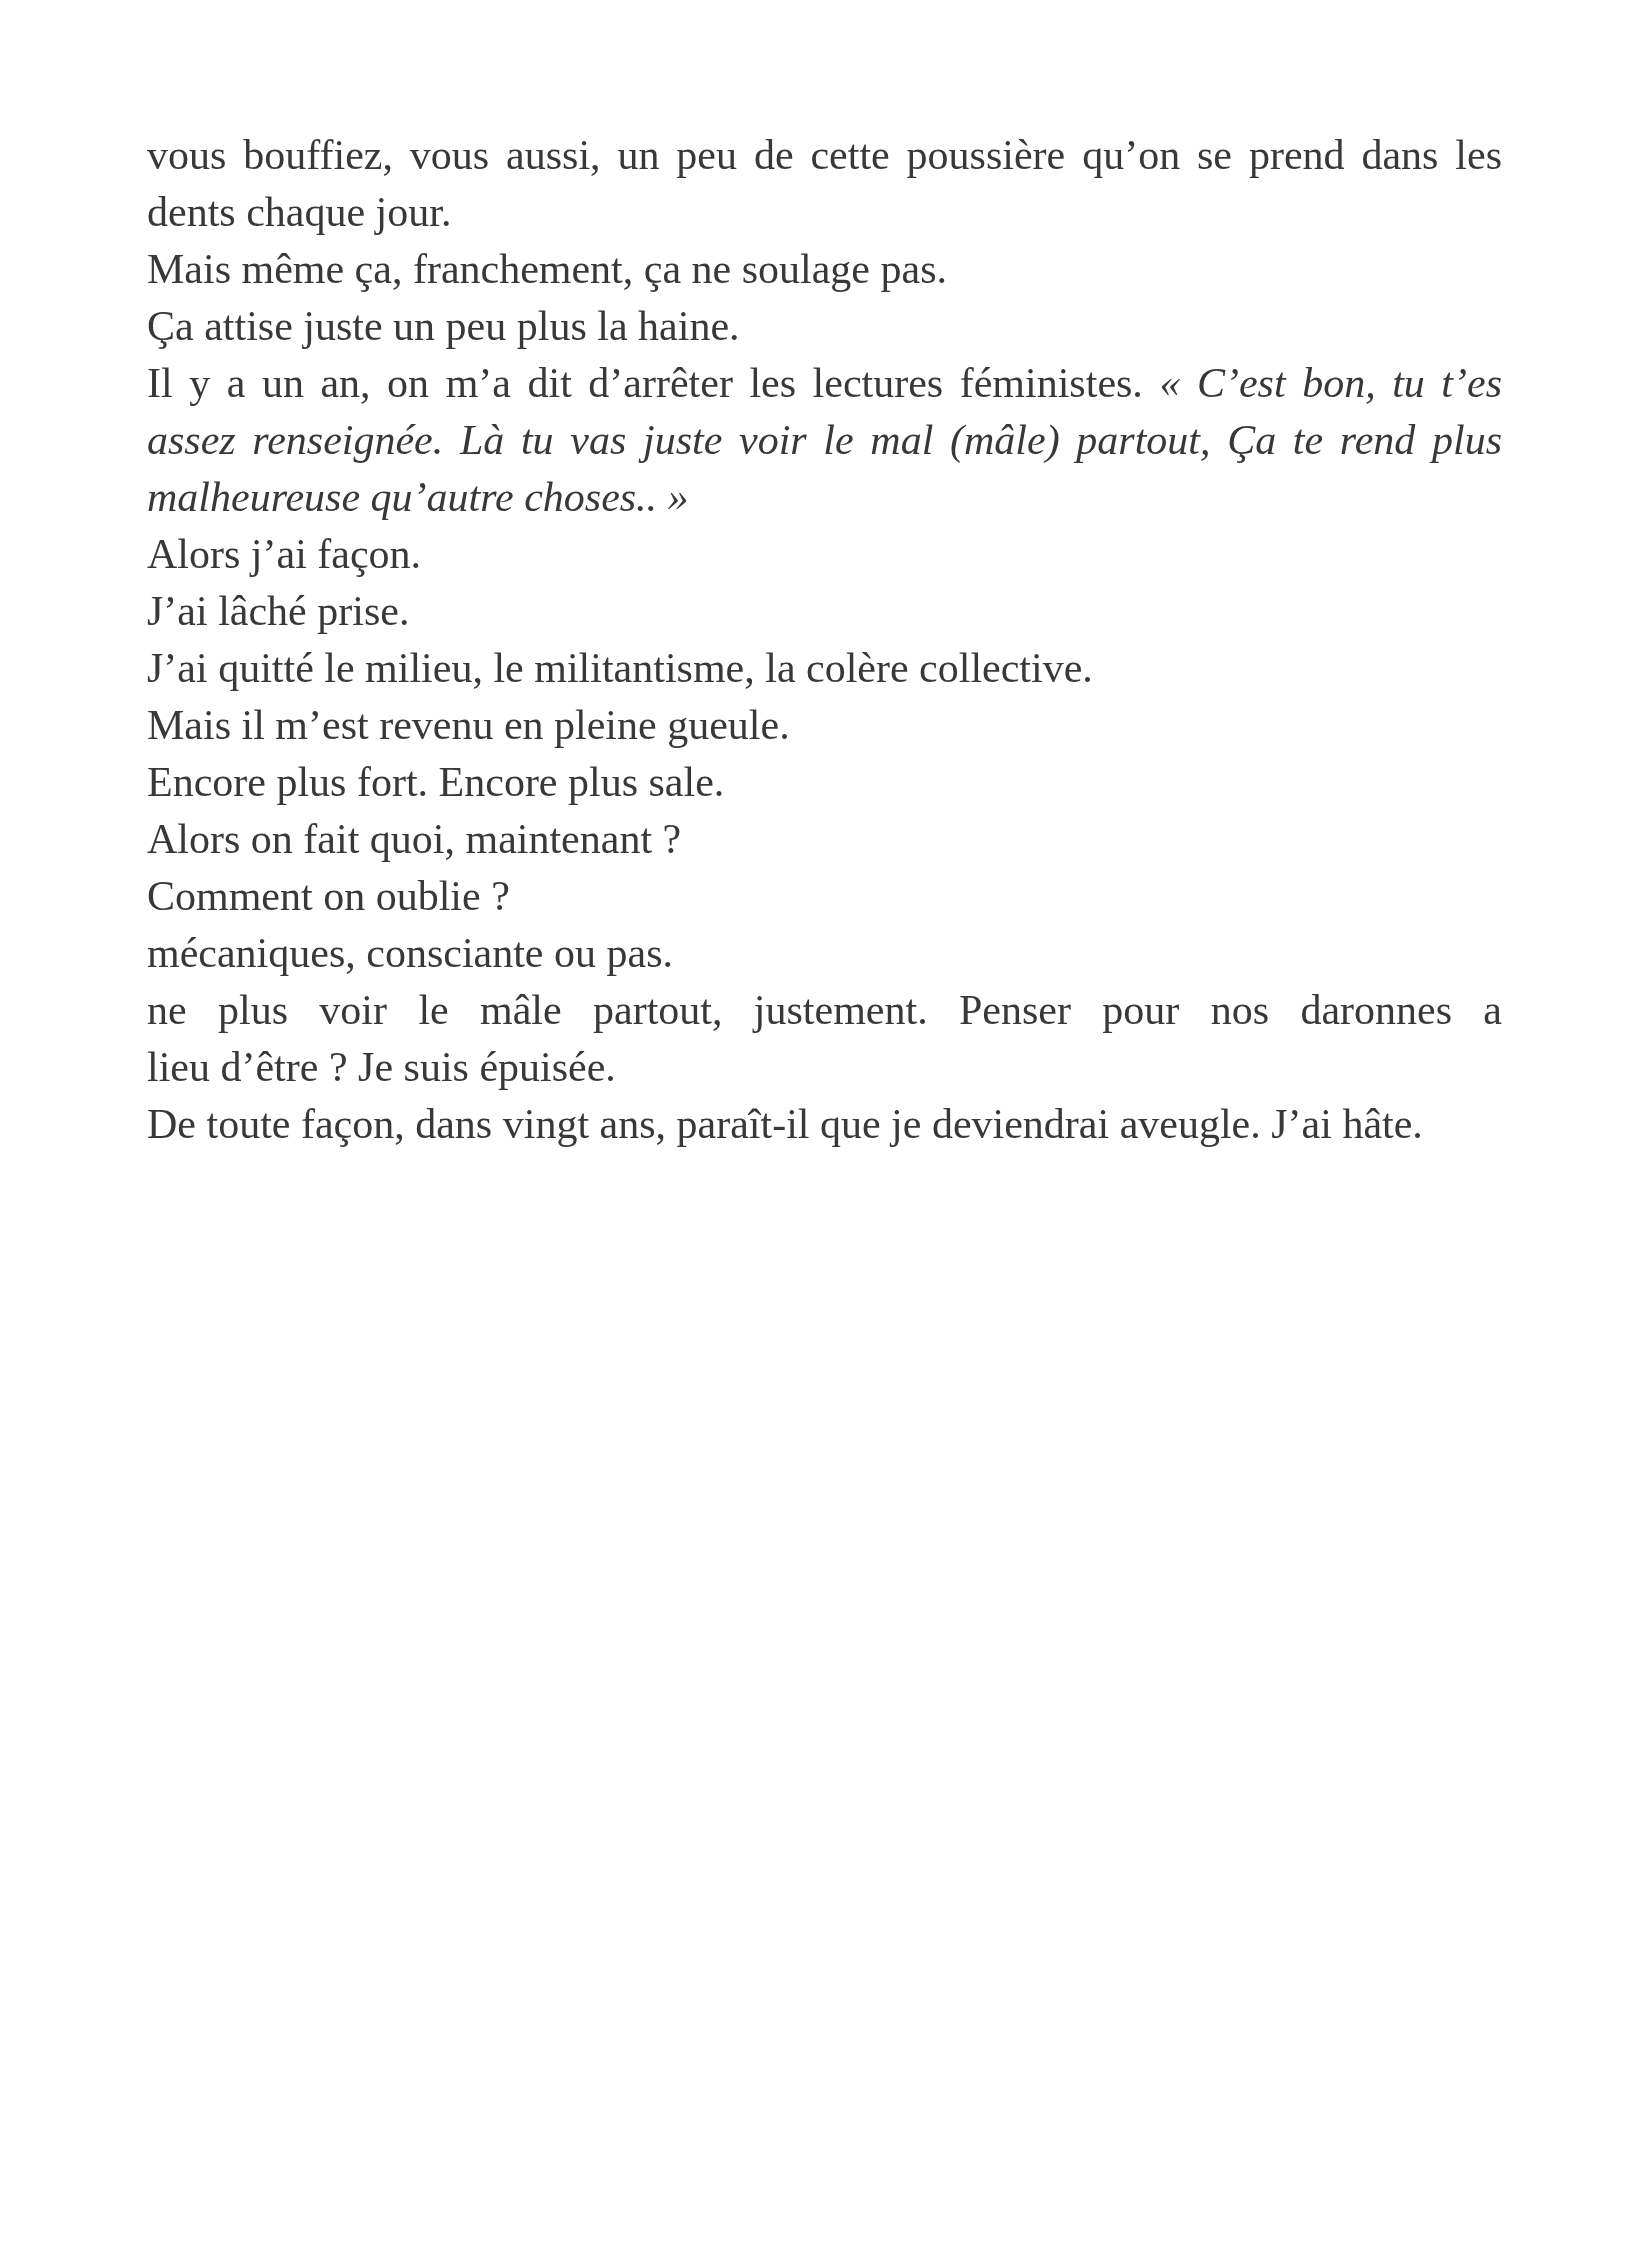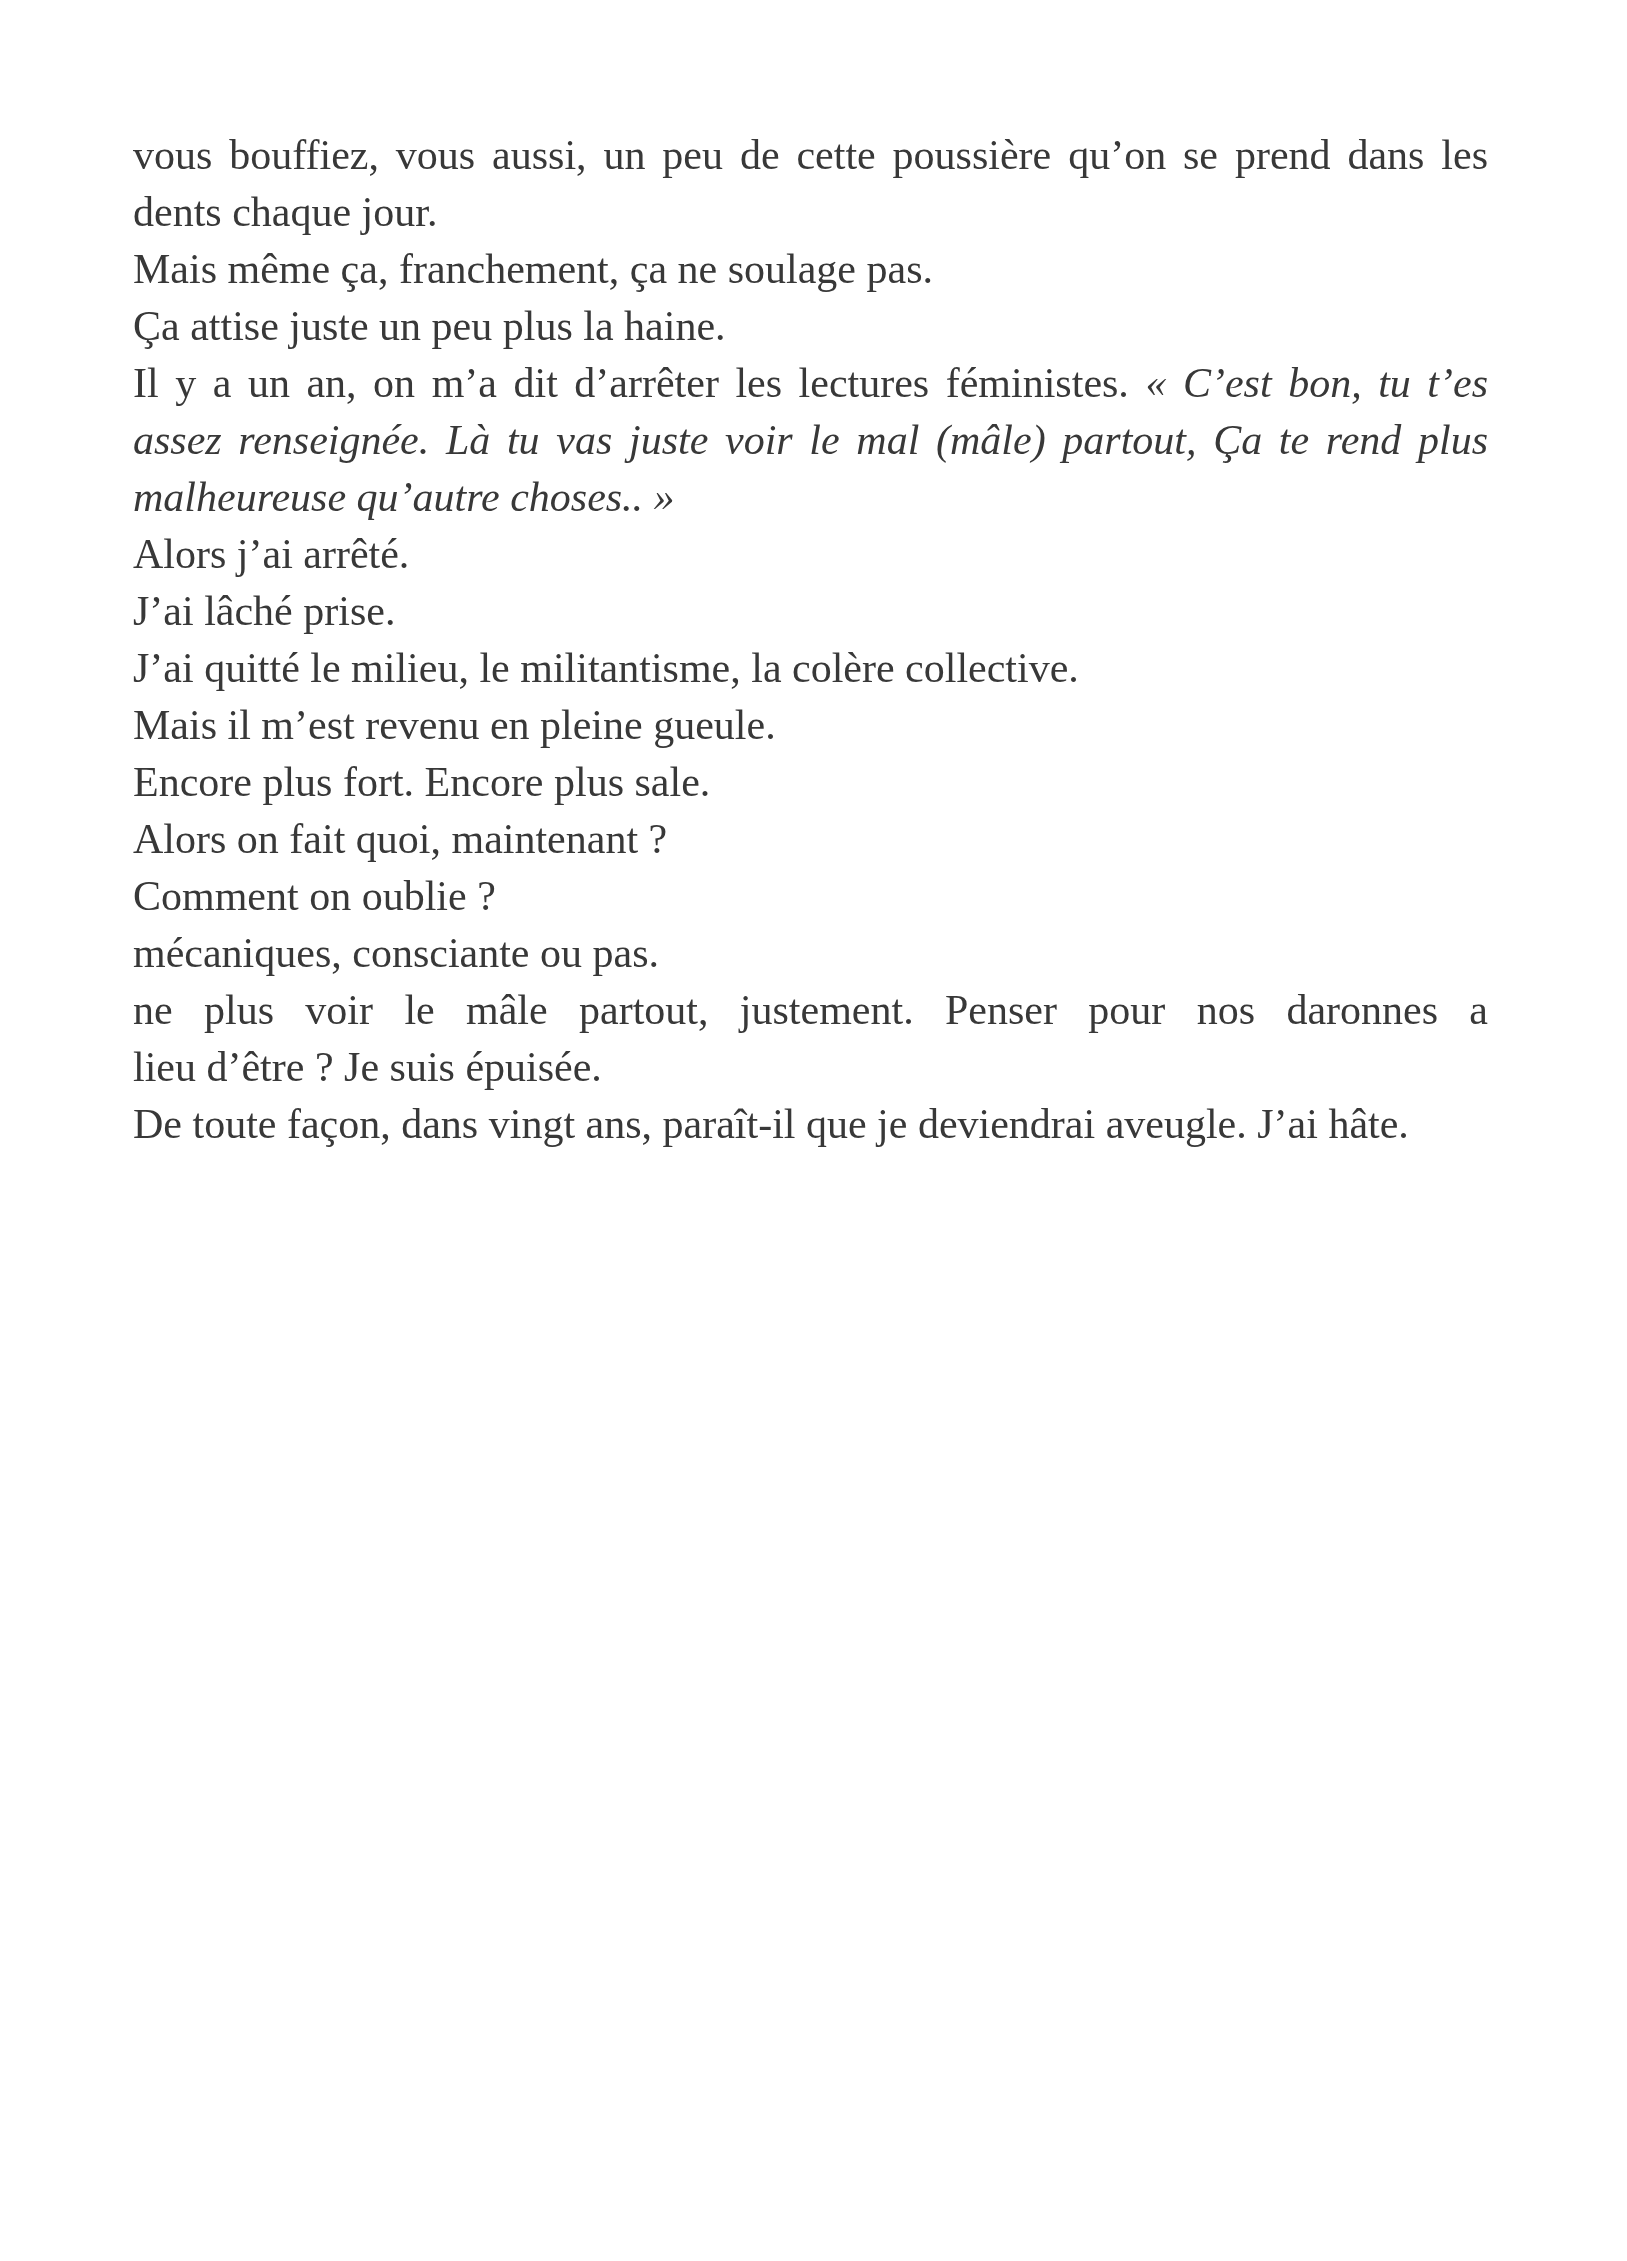--- a/index.html
+++ b/index.html
@@ -13,21 +13,21 @@
     position: relative;
     overflow: hidden;
   }
   .page {
     position: absolute;
     inset: 0;
     background: #ffffff;
   }
   .text-block {
     position: absolute;
-    left: 133px;
+    left: 147px;
     top: 127px;
     width: 1355px;
   }
   .paragraph + .paragraph {
   }
   .line {
     font-family: "Liberation Serif", "DejaVu Serif", serif;
     font-size: 42px;
     line-height: 57px;
     color: #383838;
@@ -57,21 +57,21 @@
       <div class="paragraph">
         <div class="line"><span class="seg">Mais même ça, franchement, ça ne soulage pas.</span></div>
         <div class="line"><span class="seg">Ça attise juste un peu plus la haine.</span></div>
       </div>
       <div class="paragraph">
         <div class="line justify"><span class="seg">Il y a un an, on m’a dit d’arrêter les lectures féministes. </span><span class="seg italic">« C’est bon, tu t’es</span></div>
         <div class="line justify"><span class="seg italic">assez renseignée. Là tu vas juste voir le mal (mâle) partout, Ça te rend plus</span></div>
         <div class="line"><span class="seg italic">malheureuse qu’autre choses.. »</span></div>
       </div>
       <div class="paragraph">
-        <div class="line"><span class="seg">Alors j’ai arrêté.</span></div>
+        <div class="line"><span class="seg">Alors j’ai façon.</span></div>
         <div class="line"><span class="seg">J’ai lâché prise.</span></div>
         <div class="line"><span class="seg">J’ai quitté le milieu, le militantisme, la colère collective.</span></div>
         <div class="line"><span class="seg">Mais il m’est revenu en pleine gueule.</span></div>
         <div class="line"><span class="seg">Encore plus fort. Encore plus sale.</span></div>
       </div>
       <div class="paragraph">
         <div class="line"><span class="seg">Alors on fait quoi, maintenant ?</span></div>
         <div class="line"><span class="seg">Comment on oublie ?</span></div>
         <div class="line"><span class="seg">mécaniques, consciante ou pas.</span></div>
         <div class="line justify"><span class="seg">ne plus voir le mâle partout, justement. Penser pour nos daronnes a</span></div>

